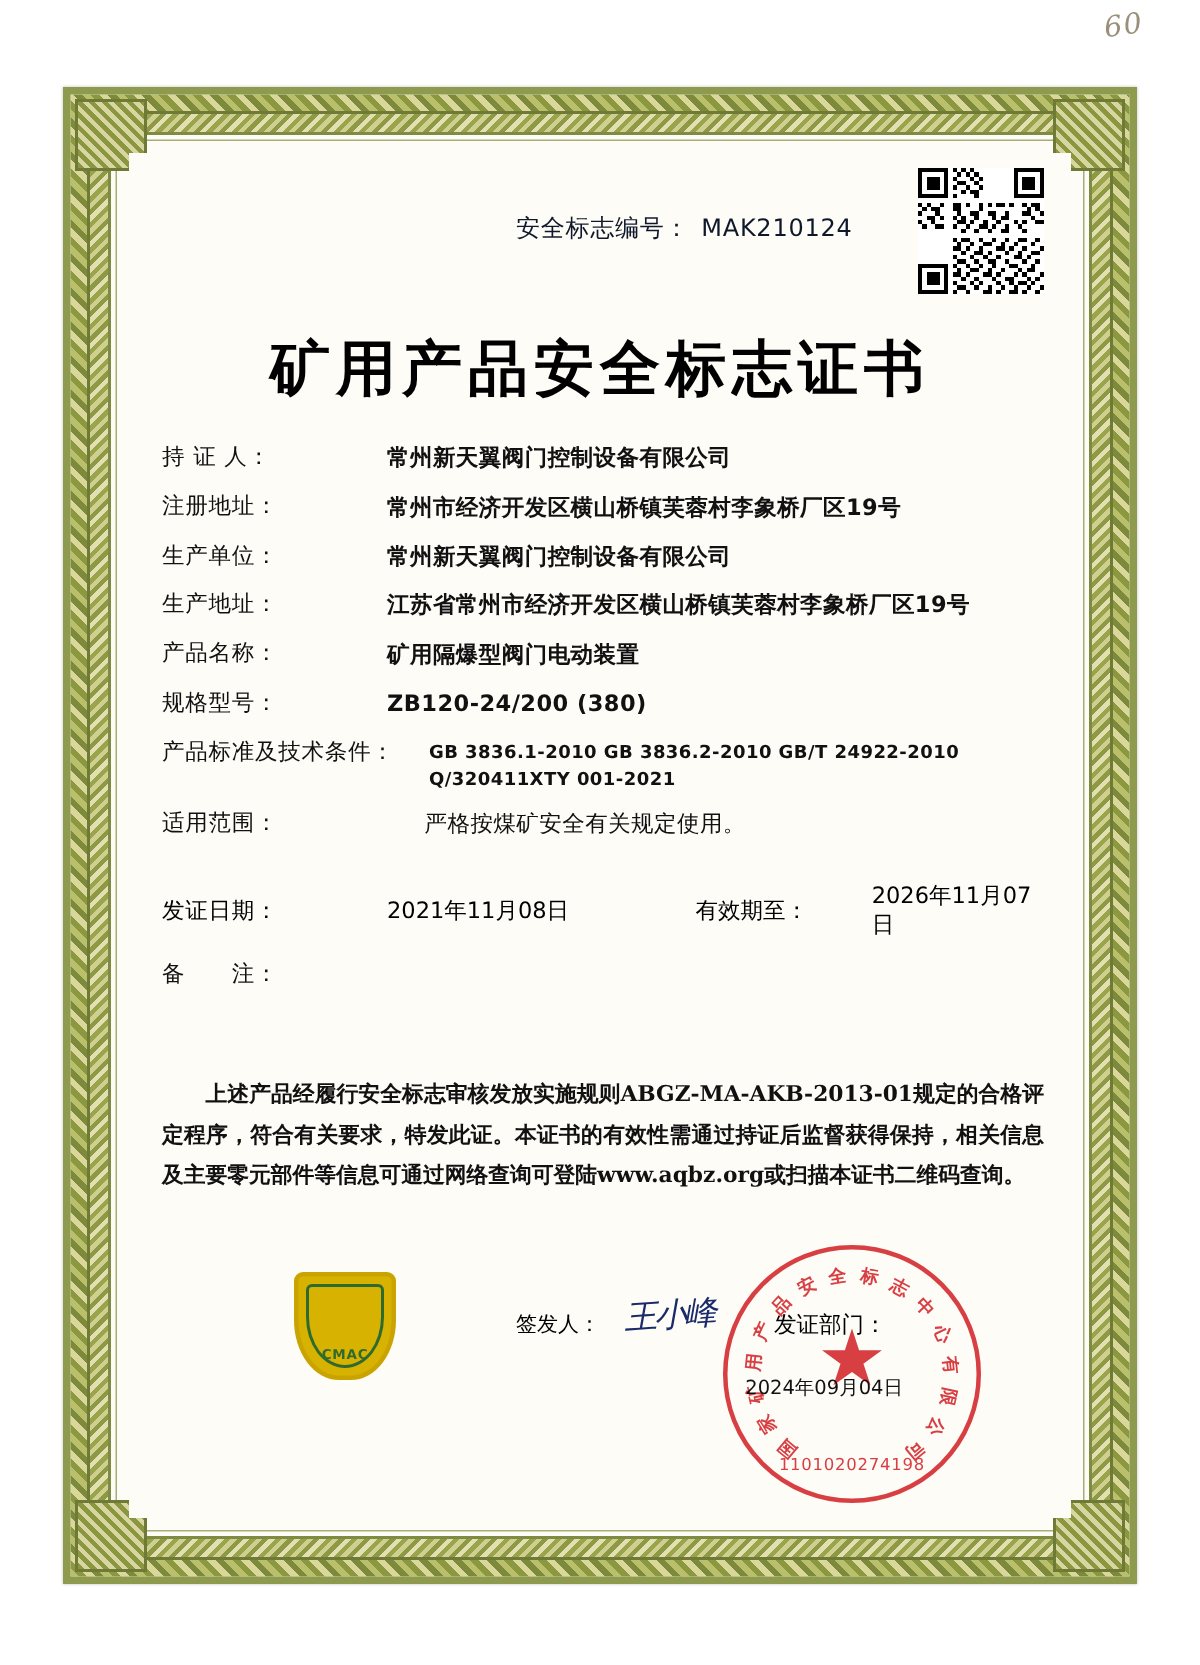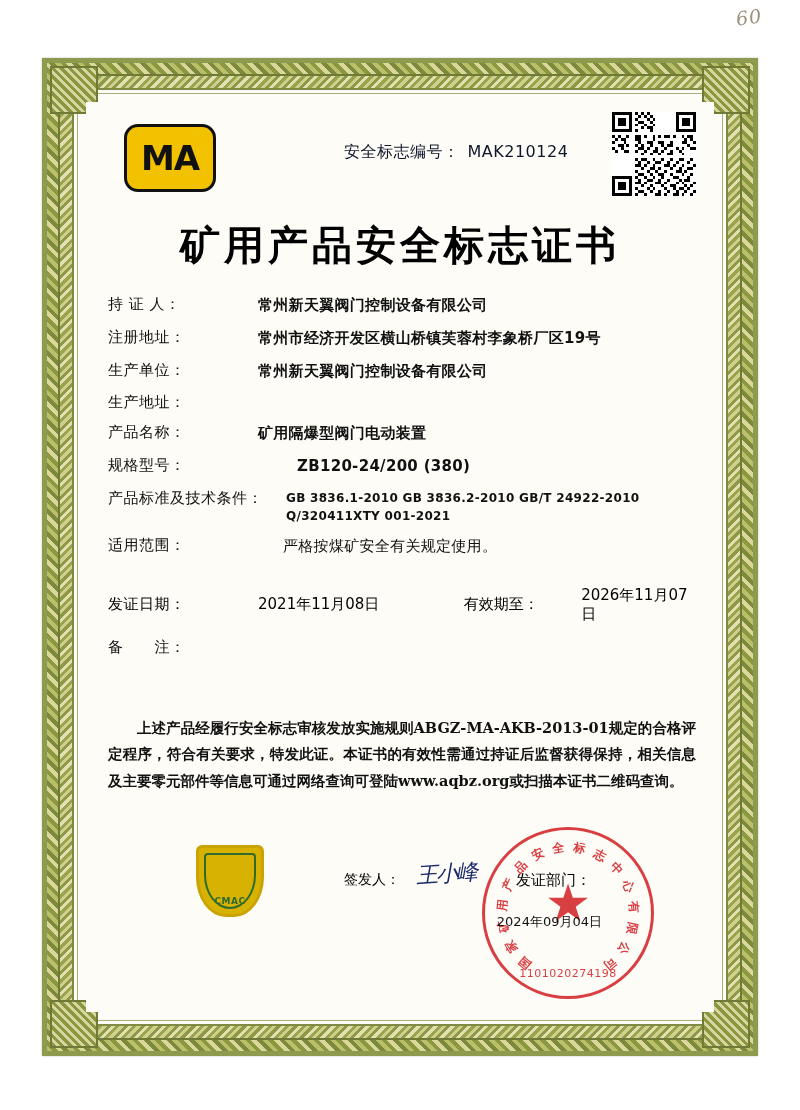--- a/index.html
+++ b/index.html
@@ -172,21 +172,20 @@
     flex: 0 0 162px;
   }
   .value {
     flex: 1;
     font-weight: bold;
     letter-spacing: .3px;
     line-height: 1.45;
   }
   .value.mono {
     font-family: "DejaVu Sans", sans-serif;
-    margin-left: 39px;
   }
   .value.normal { font-weight: normal; margin-left: 25px; }
 
   .row.standards .value {
     font-weight: bold;
     font-size: 12px;
     padding-left: 16px;
     line-height: 1.5;
   }
 
@@ -345,23 +344,20 @@
   <div class="border-inner-line"></div>
   <div class="border-thin"></div>
   <div class="corner tl"></div>
   <div class="corner tr"></div>
   <div class="corner bl"></div>
   <div class="corner br"></div>
 
   <div class="content">
 
     <div class="header">
-      <div class="ma-logo">
-        <span>MA</span>
-      </div>
       <div class="cert-no">
         <span>安全标志编号：</span><span class="val">MAK210124</span>
       </div>
       <div class="qr">
         <svg width="84" height="84" viewBox="0 0 29 29" shape-rendering="crispEdges">
           <rect width="29" height="29" fill="#fff"></rect>
           <g fill="#000">
             <rect x="0" y="0" width="7" height="1"></rect>
               <rect x="0" y="6" width="7" height="1"></rect>
             <rect x="0" y="0" width="1" height="7"></rect>
@@ -551,20 +547,21 @@
         <div class="value">常州市经济开发区横山桥镇芙蓉村李象桥厂区19号</div>
       </div>
 
       <div class="row">
         <div class="label">生产单位：</div>
         <div class="value">常州新天翼阀门控制设备有限公司</div>
       </div>
 
       <div class="row">
         <div class="label">生产地址：</div>
+        <div class="value">江苏省常州市经济开发区横山桥镇芙蓉村李象桥厂区19号</div>
       </div>
 
       <div class="row">
         <div class="label">产品名称：</div>
         <div class="value">矿用隔爆型阀门电动装置</div>
       </div>
 
       <div class="row">
         <div class="label">规格型号：</div>
         <div class="value mono">ZB120-24/200 (380)</div>

